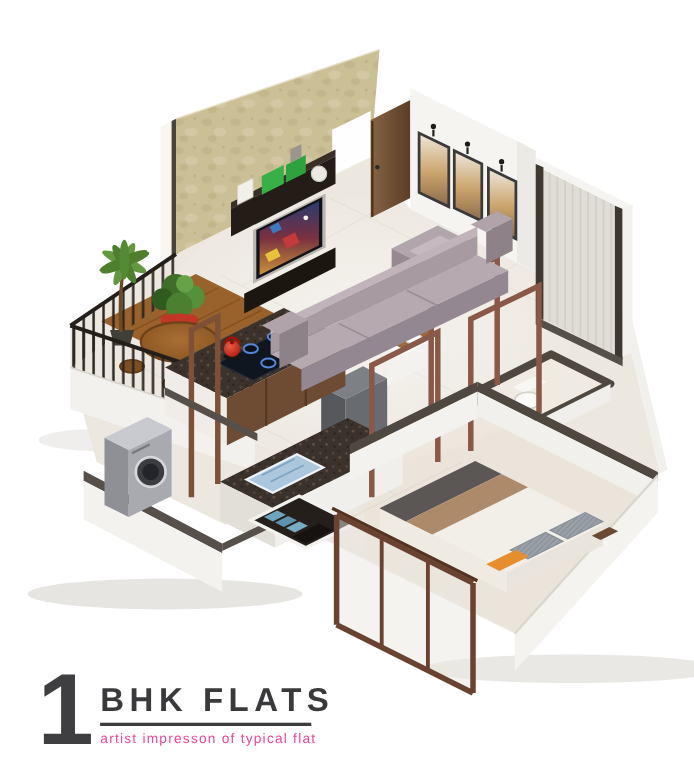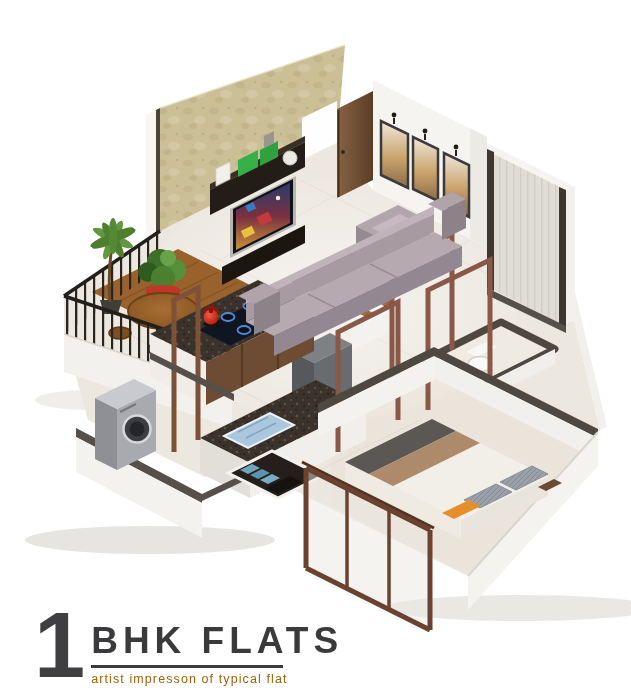--- a/index.html
+++ b/index.html
@@ -2,23 +2,23 @@
 <html><head>
 <meta charset="utf-8">
 <style>
   html,body{margin:0;padding:0;background:#ffffff;}
   .stage{position:relative;width:631px;height:700px;background:#ffffff;overflow:hidden;
          font-family:"Liberation Sans", sans-serif;}
   .stage svg{position:absolute;left:0;top:0;}
   .title-block{position:absolute;left:34px;top:608px;display:flex;gap:9px;color:#3c3c3e;}
   .big-one{font-size:92px;line-height:74px;font-weight:700;letter-spacing:-3px;color:#3f3f42;}
   .tt{padding-top:12px;}
-  .main-title{font-size:37px;font-weight:700;letter-spacing:5px;white-space:nowrap;color:#3a3a3c;}
+  .main-title{font-size:30px;font-weight:700;letter-spacing:5px;white-space:nowrap;color:#3a3a3c;}
   .rule{height:3px;background:#3c3c3e;margin:3px 0 4px 0;width:192px;}
-  .sub-title{font-size:12.5px;letter-spacing:1.1px;color:#a16207;white-space:nowrap;}
+  .sub-title{font-size:12.5px;letter-spacing:1.1px;color:#ec4899;white-space:nowrap;}
 </style>
 </head>
 <body>
 
 <div class="stage">
 <svg width="631" height="700" viewBox="0 0 631 700">
   <defs>
     <pattern id="tanTex" width="26" height="26" patternUnits="userSpaceOnUse">
       <rect width="26" height="26" fill="#cbbf96"></rect>
       <ellipse cx="6" cy="7" rx="5" ry="3.5" fill="#bfb287" opacity="0.7"></ellipse>

